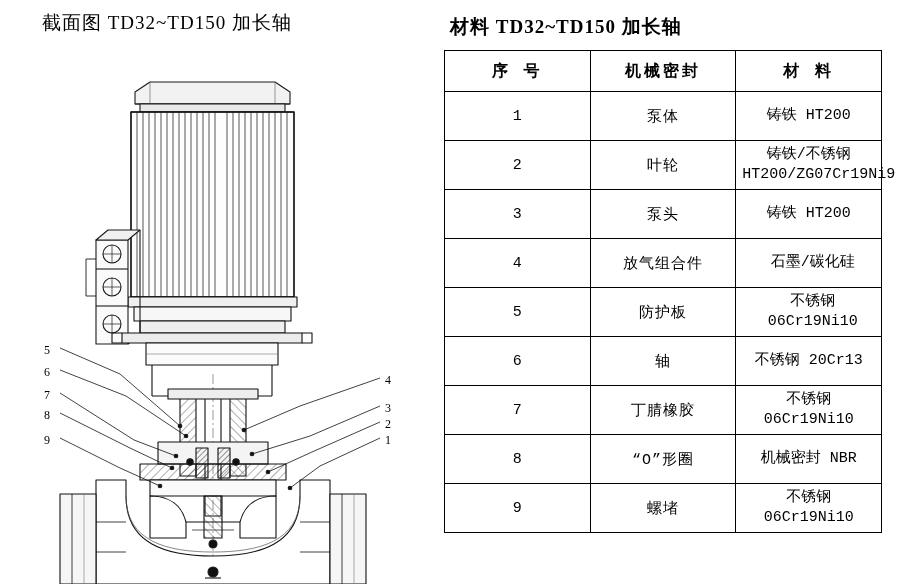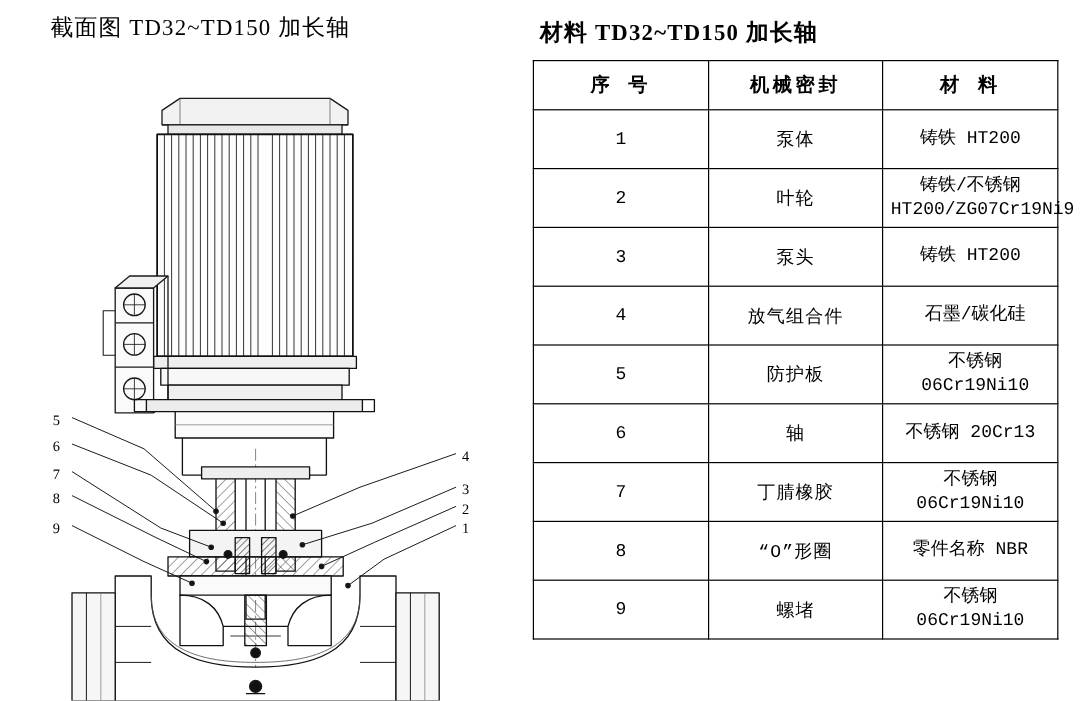--- a/index.html
+++ b/index.html
@@ -346,21 +346,21 @@
           <td class="col-no">7</td>
           <td class="col-name">丁腈橡胶</td>
           <td class="col-mat">
               <span class="mat-cell-inner mat-center">不锈钢 06Cr19Ni10</span>
             </td>
         </tr>
         <tr>
           <td class="col-no">8</td>
           <td class="col-name">“O”形圈</td>
           <td class="col-mat">
-              <span class="mat-cell-inner mat-center">零件名称 NBR</span>
+              <span class="mat-cell-inner mat-center">机械密封 NBR</span>
             </td>
         </tr>
         <tr>
           <td class="col-no">9</td>
           <td class="col-name">螺堵</td>
           <td class="col-mat">
               <span class="mat-cell-inner mat-center">不锈钢 06Cr19Ni10</span>
             </td>
         </tr>
       </tbody>

